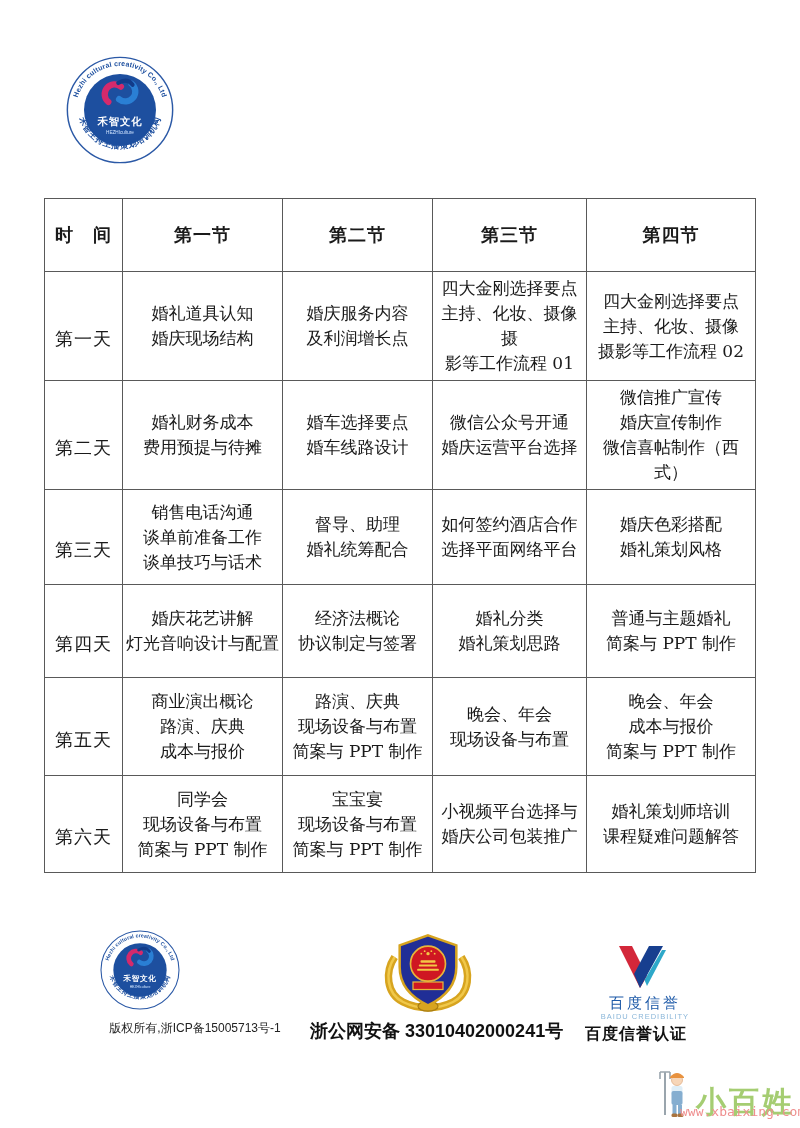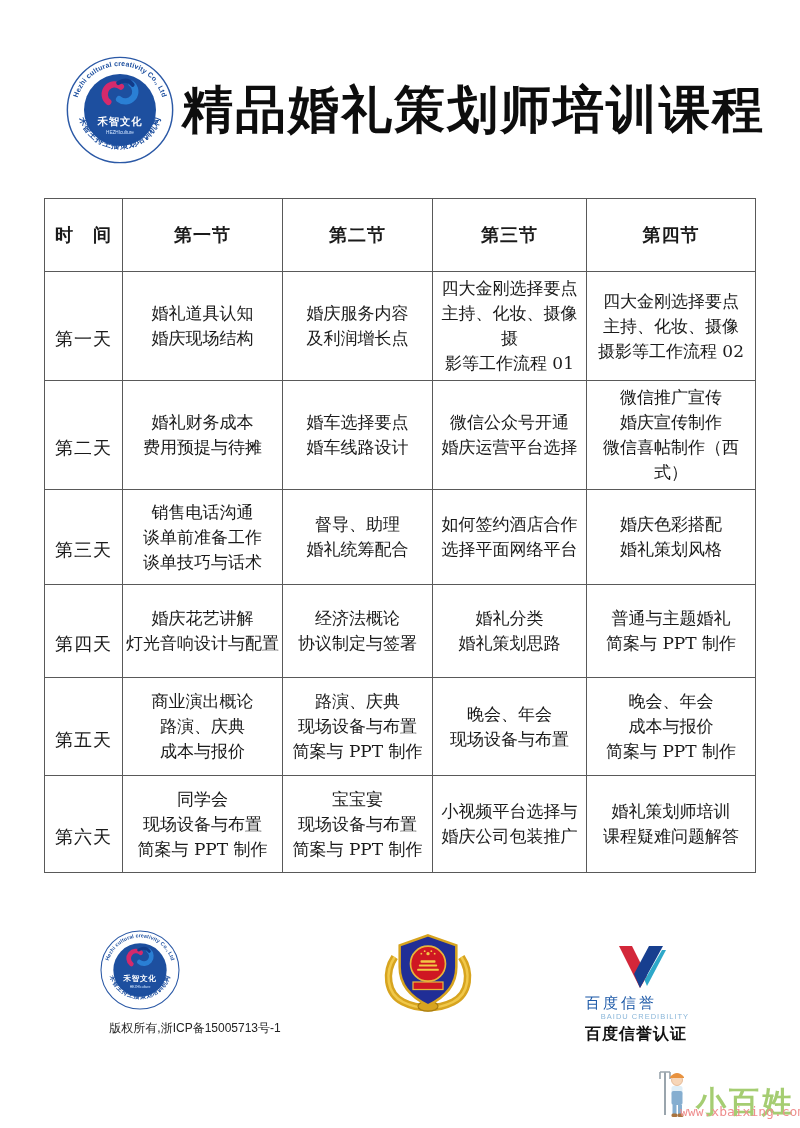--- a/index.html
+++ b/index.html
@@ -26,21 +26,21 @@
   tr.r1 td{height:97px;} tr.r2 td{height:94px;} tr.r3 td{height:95px;}
   tr.r4 td{height:93px;} tr.r5 td{height:98px;} tr.r6 td{height:97px;}
 
   
   .copyright { position:absolute; left:50px; top:1020px; width:290px; text-align:center;
     font-size:12px; color:#222; font-weight:500; white-space:nowrap; }
   .badge { position:absolute; left:378px; top:930px; width:100px; height:84px; }
   .police-record { position:absolute; left:310px; top:1019px; width:240px; text-align:center;
     font-size:18px; font-weight:bold; color:#111; white-space:nowrap; }
   .baidu-v { position:absolute; left:613px; top:944px; width:62px; height:46px; }
-  .baidu-cn { position:absolute; left:585px; top:994px; width:120px; 
+  .baidu-cn { position:absolute; left:585px; top:994px; width:120px; text-align:center;
     font-size:15px; color:#1e5aa8; letter-spacing:3px; white-space:nowrap; }
   .baidu-en { position:absolute; left:585px; top:1012px; width:120px; text-align:center;
     font-size:7.5px; color:#8ab6d9; letter-spacing:1px; white-space:nowrap; }
   .baidu-cert { position:absolute; left:585px; top:1024px; width:120px; text-align:left;
     font-size:16px; font-weight:bold; color:#111; letter-spacing:1px; white-space:nowrap; }
 
   
   .watermark { position:absolute; left:658px; top:1066px; width:140px; height:58px; }
   .wm-farmer { position:absolute; left:0; top:2px; width:34px; height:52px; }
   .wm-name { position:absolute; left:38px; top:16px; width:100px; font-size:30px; font-weight:bold;
@@ -76,21 +76,20 @@
     <text x="60" y="77" text-anchor="middle" font-size="11.5" font-weight="bold" fill="#ffffff" letter-spacing="1">禾智文化</text>
     <text x="60" y="87" text-anchor="middle" font-size="5.2" fill="#cfe4ff">HEZHIculture</text>
   </symbol>
 </svg>
 
 <div class="page">
 
   <svg class="logo-lg">
     <use href="#logo-sym"></use>
   </svg>
-  <div class="page-title">精品婚礼策划师培训课程</div>
 
   <table class="course">
     <colgroup>
       <col style="width:78px">
         <col style="width:160px">
         <col style="width:150px">
       <col style="width:154px">
         <col style="width:169px">
     </colgroup>
     <tbody>
@@ -197,20 +196,21 @@
       <circle cx="52" cy="28" r="1.1"></circle>
         <circle cx="56" cy="25" r="1.1"></circle>
       <circle cx="64" cy="25" r="1.1"></circle>
         <circle cx="68" cy="28" r="1.1"></circle>
       <rect x="51" y="36" width="18" height="3" rx="1"></rect>
       <rect x="49" y="41" width="22" height="2.5" rx="1"></rect>
       <rect x="47" y="46" width="26" height="2.5" rx="1"></rect>
     </g>
     <rect x="42" y="62" width="36" height="9" fill="#cf1722" stroke="#e8b53a" stroke-width="1.5"></rect>
   </svg>
+  <div class="police-record">浙公网安备 33010402000241号</div>
 
   <svg class="baidu-v" viewBox="0 0 62 46">
     <path d="M6 2 L19 2 L34 32 L27 44 Z" fill="#d3273a"></path>
     <path d="M27 44 L21 30 L36 2 L50 2 Z" fill="#173f8f"></path>
     <path d="M49 6 L53 6 L34 42 L31.5 36 Z" fill="#2ea8c9"></path>
   </svg>
   <div class="baidu-cn">百度信誉</div>
   <div class="baidu-en">BAIDU CREDIBILITY</div>
   <div class="baidu-cert">百度信誉认证</div>
 

